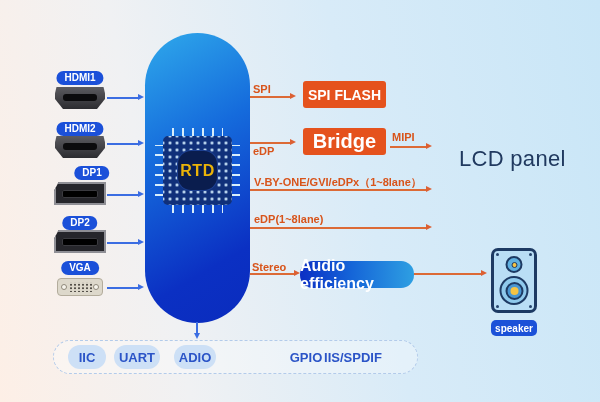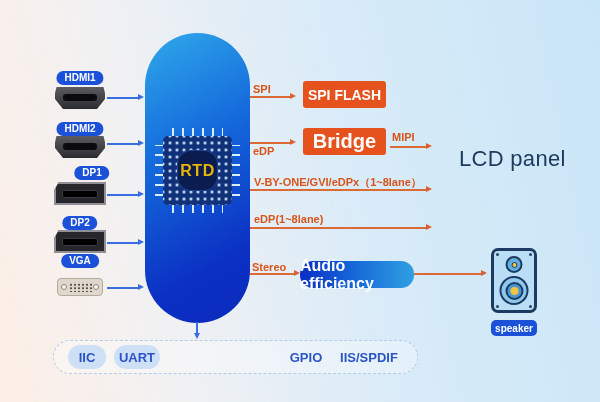--- a/index.html
+++ b/index.html
@@ -121,21 +121,21 @@
   <div class="line-h blue" style="left:107px; top:194px; width:32px;"></div>
   <div class="arr-r blue" style="left:138px; top:191px;"></div>
 
   <div class="badge" style="left:80px; top:216px;">DP2</div>
   <div class="conn dp" style="left:80px; top:230px;">
       <div class="slot"></div>
     </div>
   <div class="line-h blue" style="left:107px; top:242px; width:32px;"></div>
   <div class="arr-r blue" style="left:138px; top:239px;"></div>
 
-  <div class="badge" style="left:80px; top:254px;">VGA</div>
+  <div class="badge" style="left:80px; top:261px;">VGA</div>
   <div class="conn vga" style="left:80px; top:278px;">
     <div class="screw"></div>
     <div class="pins"></div>
     <div class="screw"></div>
   </div>
   <div class="line-h blue" style="left:107px; top:287px; width:32px;"></div>
   <div class="arr-r blue" style="left:138px; top:284px;"></div>
 
   <div class="capsule"></div>
   <div class="chip">
@@ -193,16 +193,17 @@
         <div class="woofer-mid">
           <div class="woofer-core"></div>
         </div>
       </div>
   </div>
   <div class="speaker-pill">speaker</div>
 
   <div class="io-strip"></div>
   <div class="io-pill bg" style="left:68px;  width:38px;">IIC</div>
   <div class="io-pill bg" style="left:114px; width:46px;">UART</div>
+  <div class="io-pill bg" style="left:174px; width:42px;">ADIO</div>
   <div class="io-pill" style="left:286px; width:40px;">GPIO</div>
-  <div class="io-pill" style="left:336px; width:66px;">IIS/SPDIF</div>
+  <div class="io-pill" style="left:320px; width:66px;">IIS/SPDIF</div>
 
 </div>
 
 </body></html>

